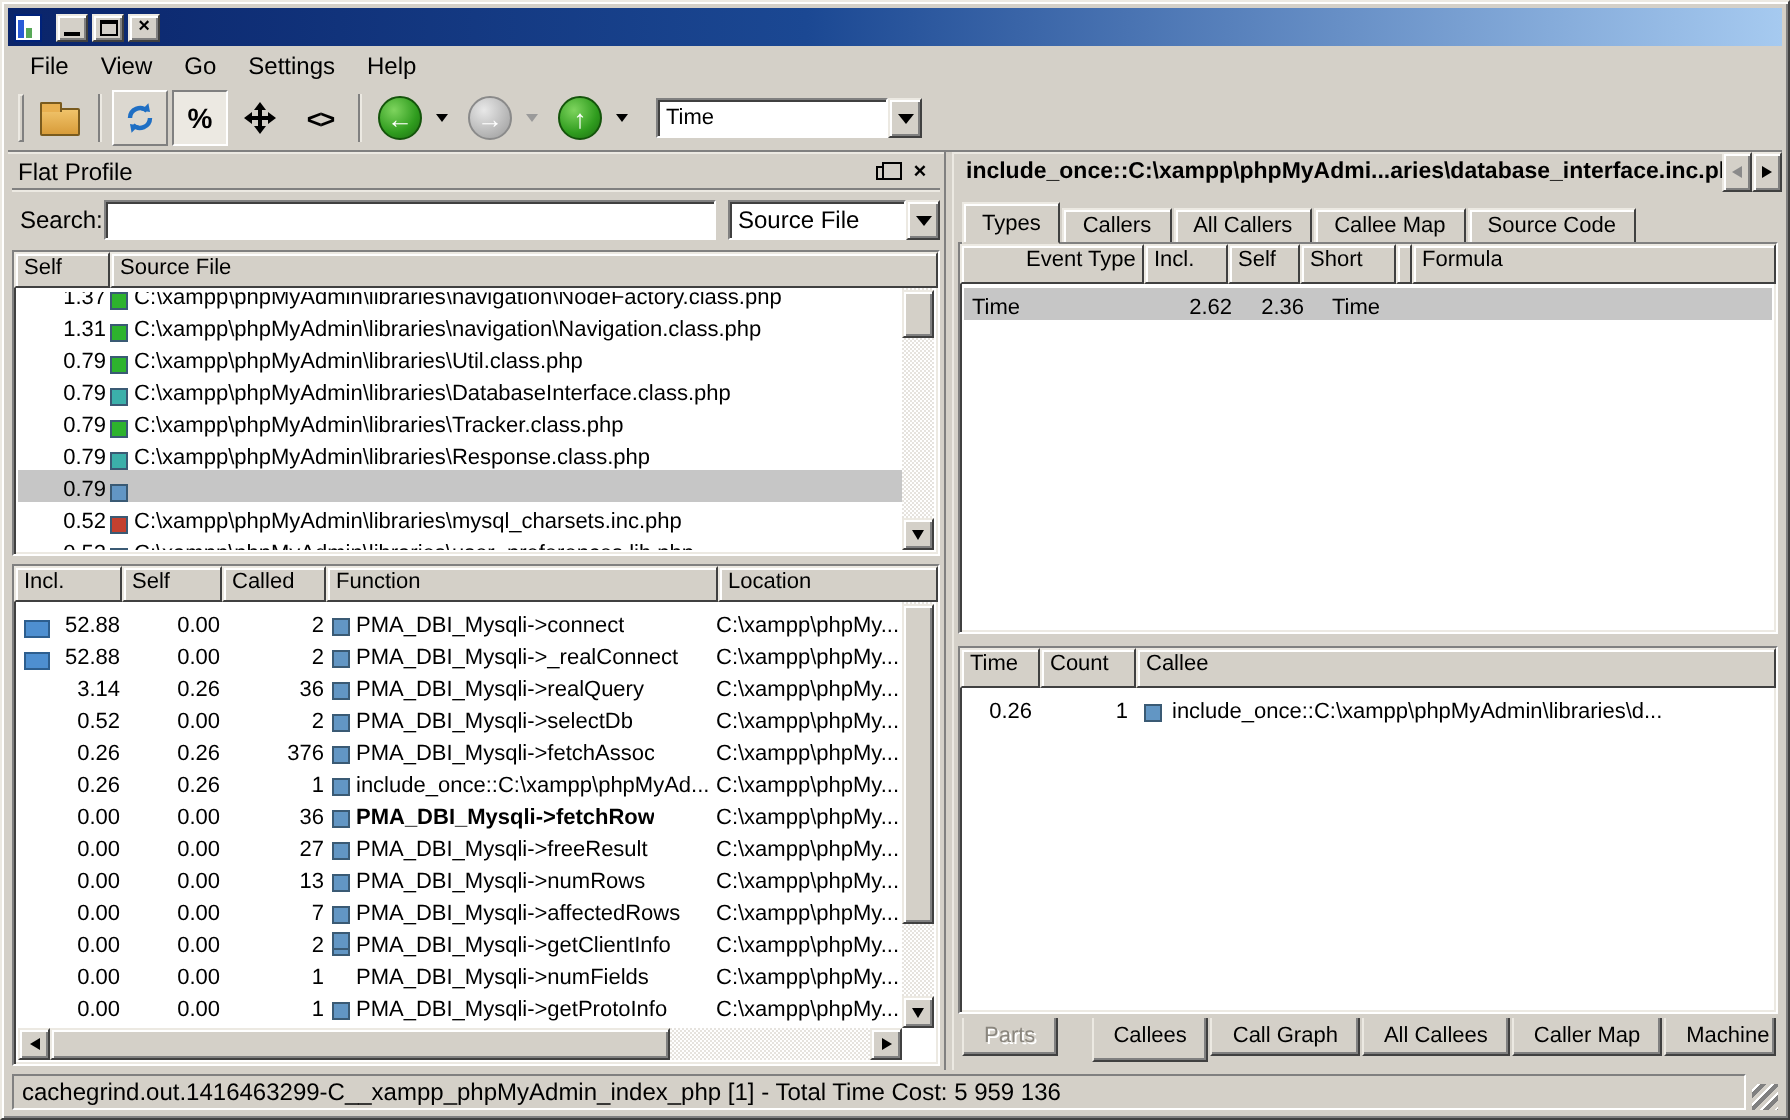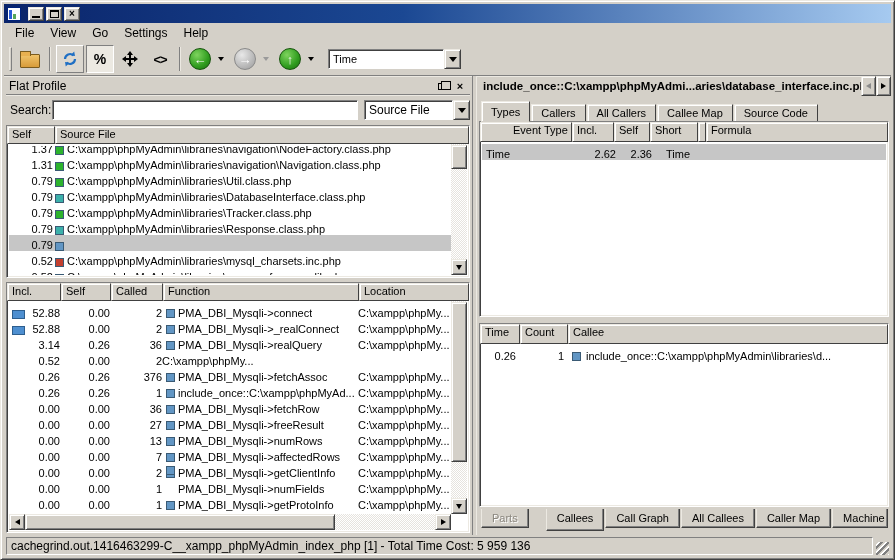--- a/index.html
+++ b/index.html
@@ -349,20 +349,24 @@
                 <span class="sq" style="background: rgb(98, 150, 196);"></span>
                 <span style="overflow:hidden;white-space:nowrap;">PMA_DBI_Mysqli-&gt;realQuery</span>
               </span>
               <span class="f-loc">C:\xampp\phpMy...</span>
             </div>
             <div class="row16">
               <span class="cost-bar" style="background: rgb(78, 143, 208);"></span>
               <span class="num" style="width:33px;">0.52</span>
               <span class="num f-self">0.00</span>
               <span class="num f-called">2</span>
+              <span class="f-func">
+                <span class="sq" style="background: rgb(98, 150, 196);"></span>
+                <span style="overflow:hidden;white-space:nowrap;">PMA_DBI_Mysqli-&gt;selectDb</span>
+              </span>
               <span class="f-loc">C:\xampp\phpMy...</span>
             </div>
             <div class="row16">
               <span class="cost-bar" style="background: rgb(78, 143, 208);"></span>
               <span class="num" style="width:33px;">0.26</span>
               <span class="num f-self">0.26</span>
               <span class="num f-called">376</span>
               <span class="f-func">
                 <span class="sq" style="background: rgb(98, 150, 196);"></span>
                 <span style="overflow:hidden;white-space:nowrap;">PMA_DBI_Mysqli-&gt;fetchAssoc</span>
@@ -380,21 +384,21 @@
               </span>
               <span class="f-loc">C:\xampp\phpMy...</span>
             </div>
             <div class="row16">
               <span class="cost-bar" style="background: rgb(78, 143, 208);"></span>
               <span class="num" style="width:33px;">0.00</span>
               <span class="num f-self">0.00</span>
               <span class="num f-called">36</span>
               <span class="f-func">
                 <span class="sq" style="background: rgb(98, 150, 196);"></span>
-                <span style="overflow:hidden;white-space:nowrap;">PMA_DBI_Mysqli-&gt;fetchRow</span>
+                <span style="overflow:hidden;white-space:nowrap;font-weight:bold;">PMA_DBI_Mysqli-&gt;fetchRow</span>
               </span>
               <span class="f-loc">C:\xampp\phpMy...</span>
             </div>
             <div class="row16">
               <span class="cost-bar" style="background: rgb(78, 143, 208);"></span>
               <span class="num" style="width:33px;">0.00</span>
               <span class="num f-self">0.00</span>
               <span class="num f-called">27</span>
               <span class="f-func">
                 <span class="sq" style="background: rgb(98, 150, 196);"></span>

